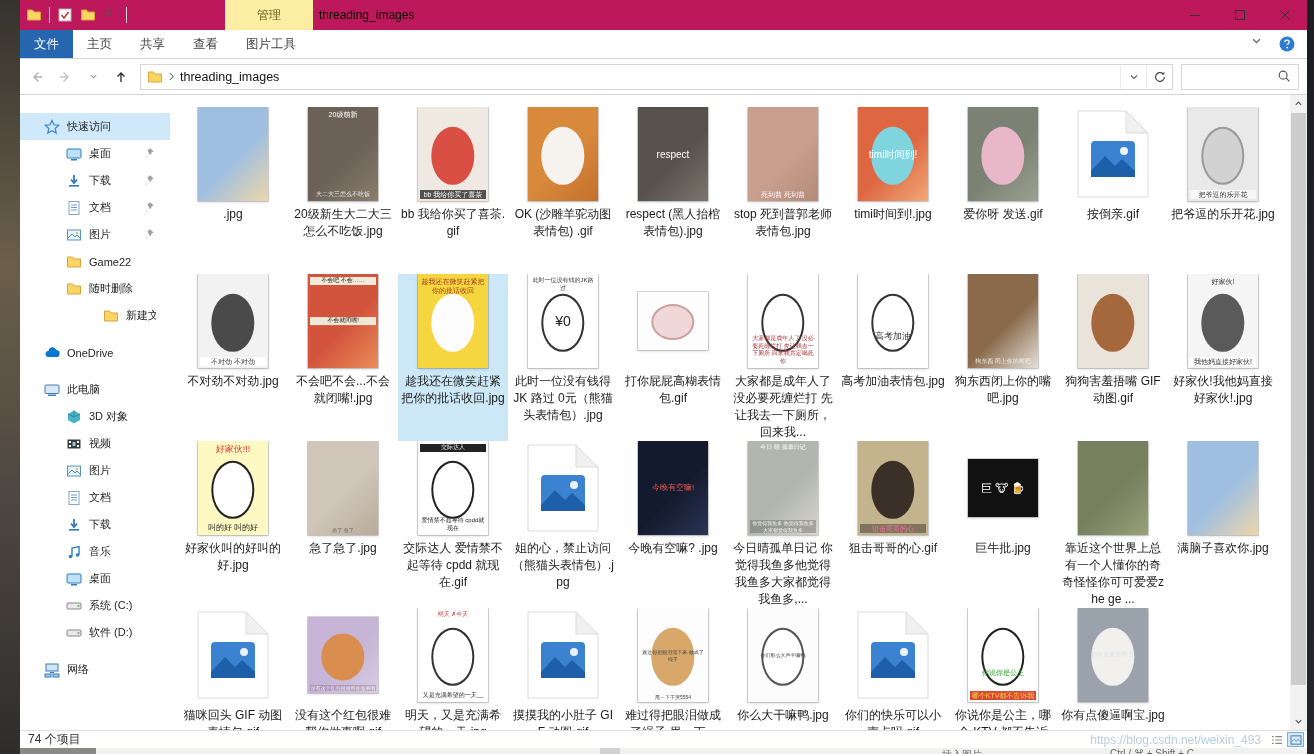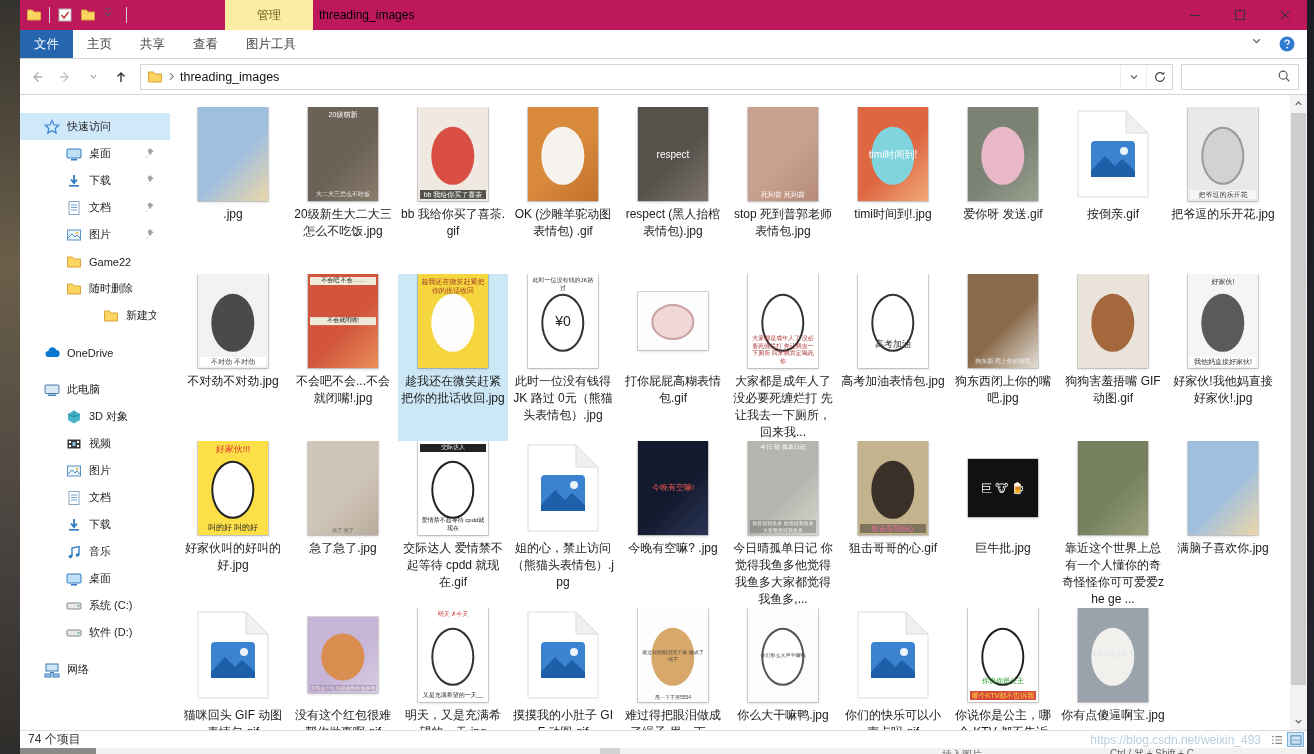--- a/index.html
+++ b/index.html
@@ -63,21 +63,21 @@
   .file.selected{background:#cce8f6;}
   .tbox{height:94px;width:104px;display:flex;align-items:center;justify-content:center;flex-shrink:0;}
   .thumb{position:relative;width:70px;height:94px;overflow:hidden;
          box-shadow:0 0 0 1px rgba(0,0,0,.15),0 1px 3px rgba(0,0,0,.18);}
   .thumb.ph{width:74px;height:90px;box-shadow:none;}
   .thumb.ph svg{display:block;}
   .fname{margin-top:5px;font-size:12px;line-height:17px;text-align:center;color:#1b1b1b;width:104px;
          word-break:break-all;overflow:hidden;max-height:68px;}
   .blob{position:absolute;left:50%;top:52%;width:62%;height:62%;transform:translate(-50%,-50%);border-radius:50%;}
   .ov{position:absolute;left:2px;right:2px;text-align:center;line-height:1.3;z-index:2;word-break:break-all;}
-  .ov.top{top:3px}.ov.mid{top:50%;transform:translateY(-50%)}.ov.bot{bottom:2px}.ov.bot2{bottom:17px}
+  .ov.top{top:3px}.ov.mid{top:50%;transform:translateY(-50%)}.ov.bot{bottom:2px}.ov.bot2{bottom:25px}
 
   .vscroll{width:17px;background:#f2f2f2;position:relative;flex-shrink:0;}
   .varrow{position:absolute;left:0;width:17px;height:17px;display:flex;align-items:center;justify-content:center;}
   .varrow.up{top:0}.varrow.down{bottom:0}
   .vthumb{position:absolute;top:18px;left:1px;width:15px;height:572px;background:#cdcdcd;}
 
   
   .statusbar{height:18px;border-top:1px solid #dedede;display:flex;align-items:center;font-size:12px;
              color:#333;padding-left:8px;position:relative;background:#fff;flex-shrink:0;}
   .watermark{position:absolute;right:46px;top:0;line-height:18px;color:#b9cede;font-size:12px;white-space:nowrap;}
@@ -627,21 +627,21 @@
                 <div class="thumb" style="height: 94px; background: rgb(245, 245, 245);">
                   <div class="blob" style="background: rgb(90, 90, 90);"></div>
                   <div class="ov top" style="color: rgb(51, 51, 51); font-size: 7px;">好家伙!</div>
                   <div class="ov bot" style="color: rgb(51, 51, 51); background: rgb(255, 255, 255); font-size: 7px;">我他妈直接好家伙!</div>
                 </div>
               </div>
               <div class="fname">好家伙!我他妈直接好家伙!.jpg</div>
             </div>
             <div class="file">
               <div class="tbox">
-                <div class="thumb" style="height: 94px; background: #fde047; text-decoration: underline;">
+                <div class="thumb" style="height: 94px; background: #fef9c3; text-decoration: underline;">
                   <div class="blob" style="background: rgb(255, 255, 255); border: 2px solid rgb(34, 34, 34);"></div>
                   <div class="ov top" style="color: rgb(221, 51, 51); font-size: 9px;">好家伙!!!</div>
                   <div class="ov bot" style="color: rgb(34, 34, 34); font-size: 8px;">叫的好 叫的好</div>
                 </div>
               </div>
               <div class="fname">好家伙叫的好叫的好.jpg</div>
             </div>
             <div class="file">
               <div class="tbox">
                 <div class="thumb" style="height: 94px; background: linear-gradient(135deg, rgb(207, 197, 184) 55%, rgb(184, 171, 154));">

